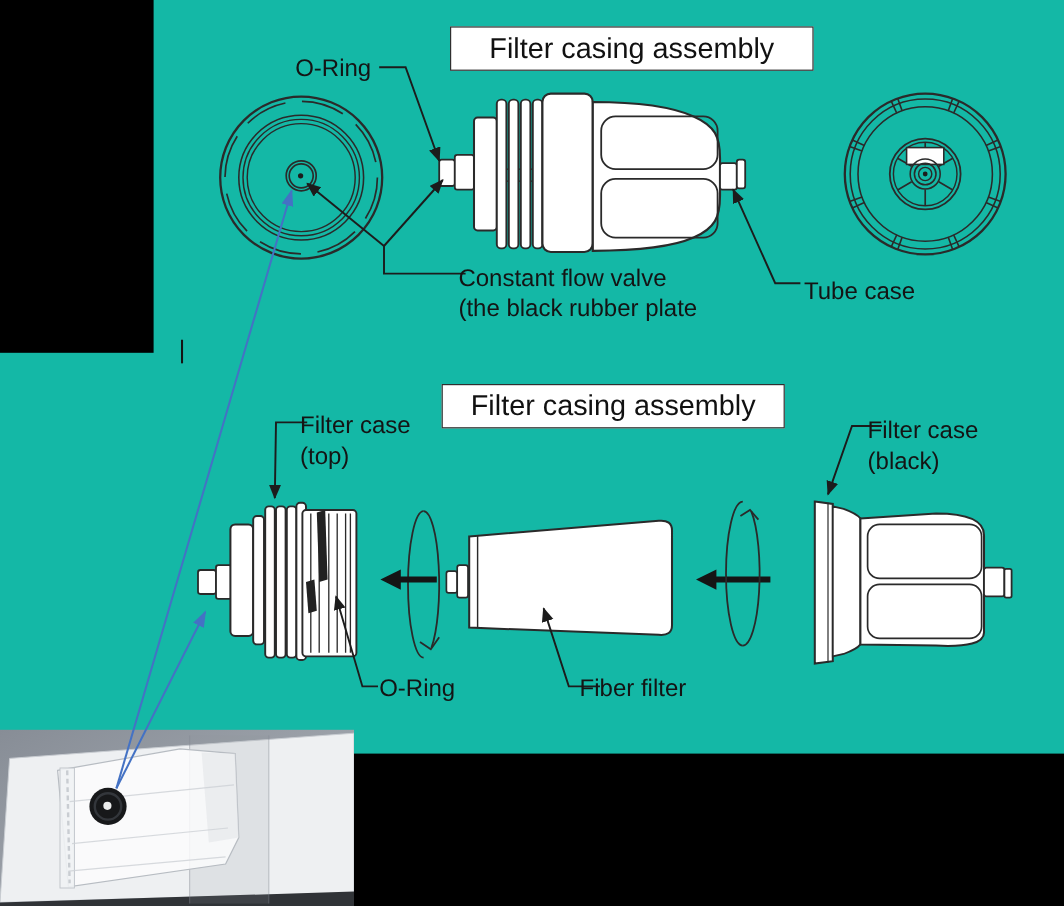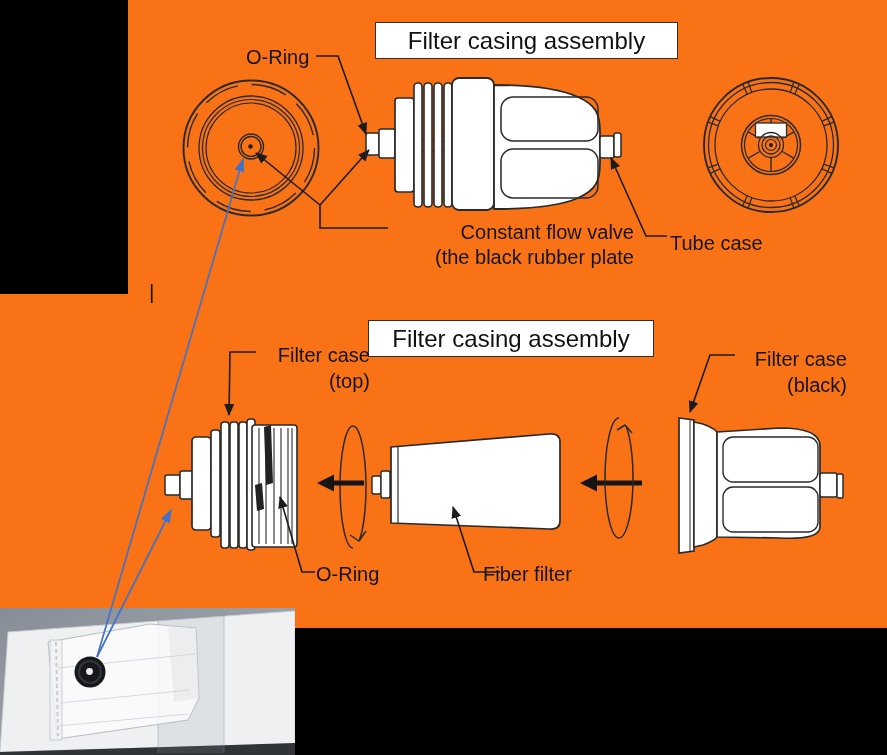--- a/index.html
+++ b/index.html
@@ -1,29 +1,29 @@
 <!DOCTYPE html>
 <html><head>
 <meta charset="utf-8">
 <style>
   html,body{margin:0;padding:0;background:#ffffff;}
-  .stage{position:relative;width:887px;height:755px;background:#f97316;overflow:hidden;
+  .stage{position:relative;width:887px;height:755px;background:#14b8a6;overflow:hidden;
          font-family:"Liberation Sans",sans-serif;}
   .panel{position:absolute;background:#000000;}
   #panel-tl{left:0;top:0;width:128px;height:294px;}
   #panel-br{left:295px;top:628px;width:592px;height:127px;}
   #photo{position:absolute;left:0;top:608px;width:295px;height:147px;}
   #art{position:absolute;left:0;top:0;width:887px;height:755px;}
   .titlebox{position:absolute;display:flex;align-items:center;justify-content:center;
             border:1.6px solid #2f2f2f;background:#ffffff;font-size:24px;color:#111111;
             white-space:nowrap;z-index:5;}
   #title-top{left:375px;top:22px;width:301px;height:35px;}
   #title-mid{left:368px;top:320px;width:284px;height:35px;}
   .lbl{position:absolute;font-size:20px;line-height:25px;color:#141414;white-space:nowrap;z-index:5;}
-  .ctr{text-align:right;white-space:normal;}
+  .ctr{text-align:left;white-space:normal;}
   #lbl-oring-top{left:246px;top:45px;}
   #lbl-cfv{left:382px;top:220px;width:252px;}
   #lbl-tubejoint{left:670px;top:231px;}
   #lbl-fctop{left:250px;top:342px;width:120px;line-height:26px;}
   #lbl-fcbottom{left:723px;top:346px;width:124px;line-height:26px;}
   #lbl-oring-mid{left:316px;top:562px;}
   #lbl-fiber{left:483px;top:562px;}
   #stray-bar{left:149px;top:279px;font-size:21px;}
   svg{display:block;}
 </style>

